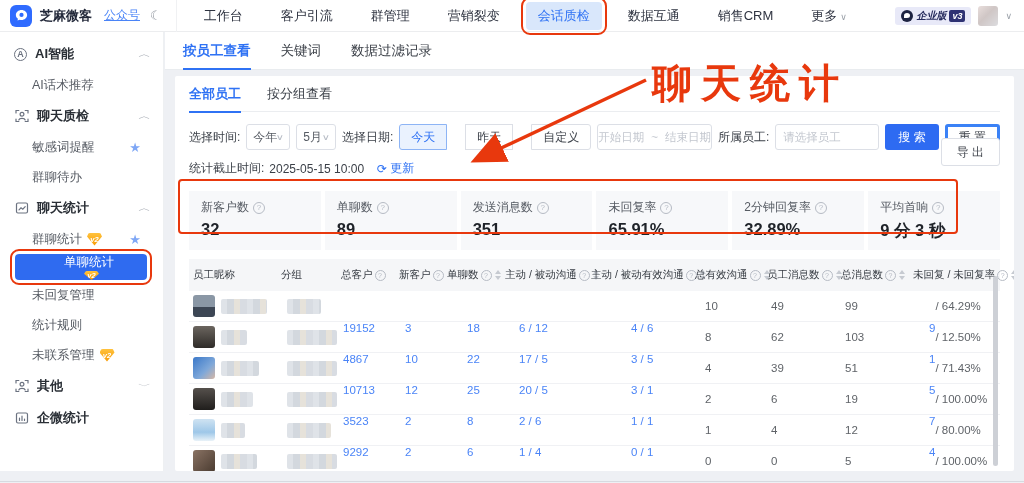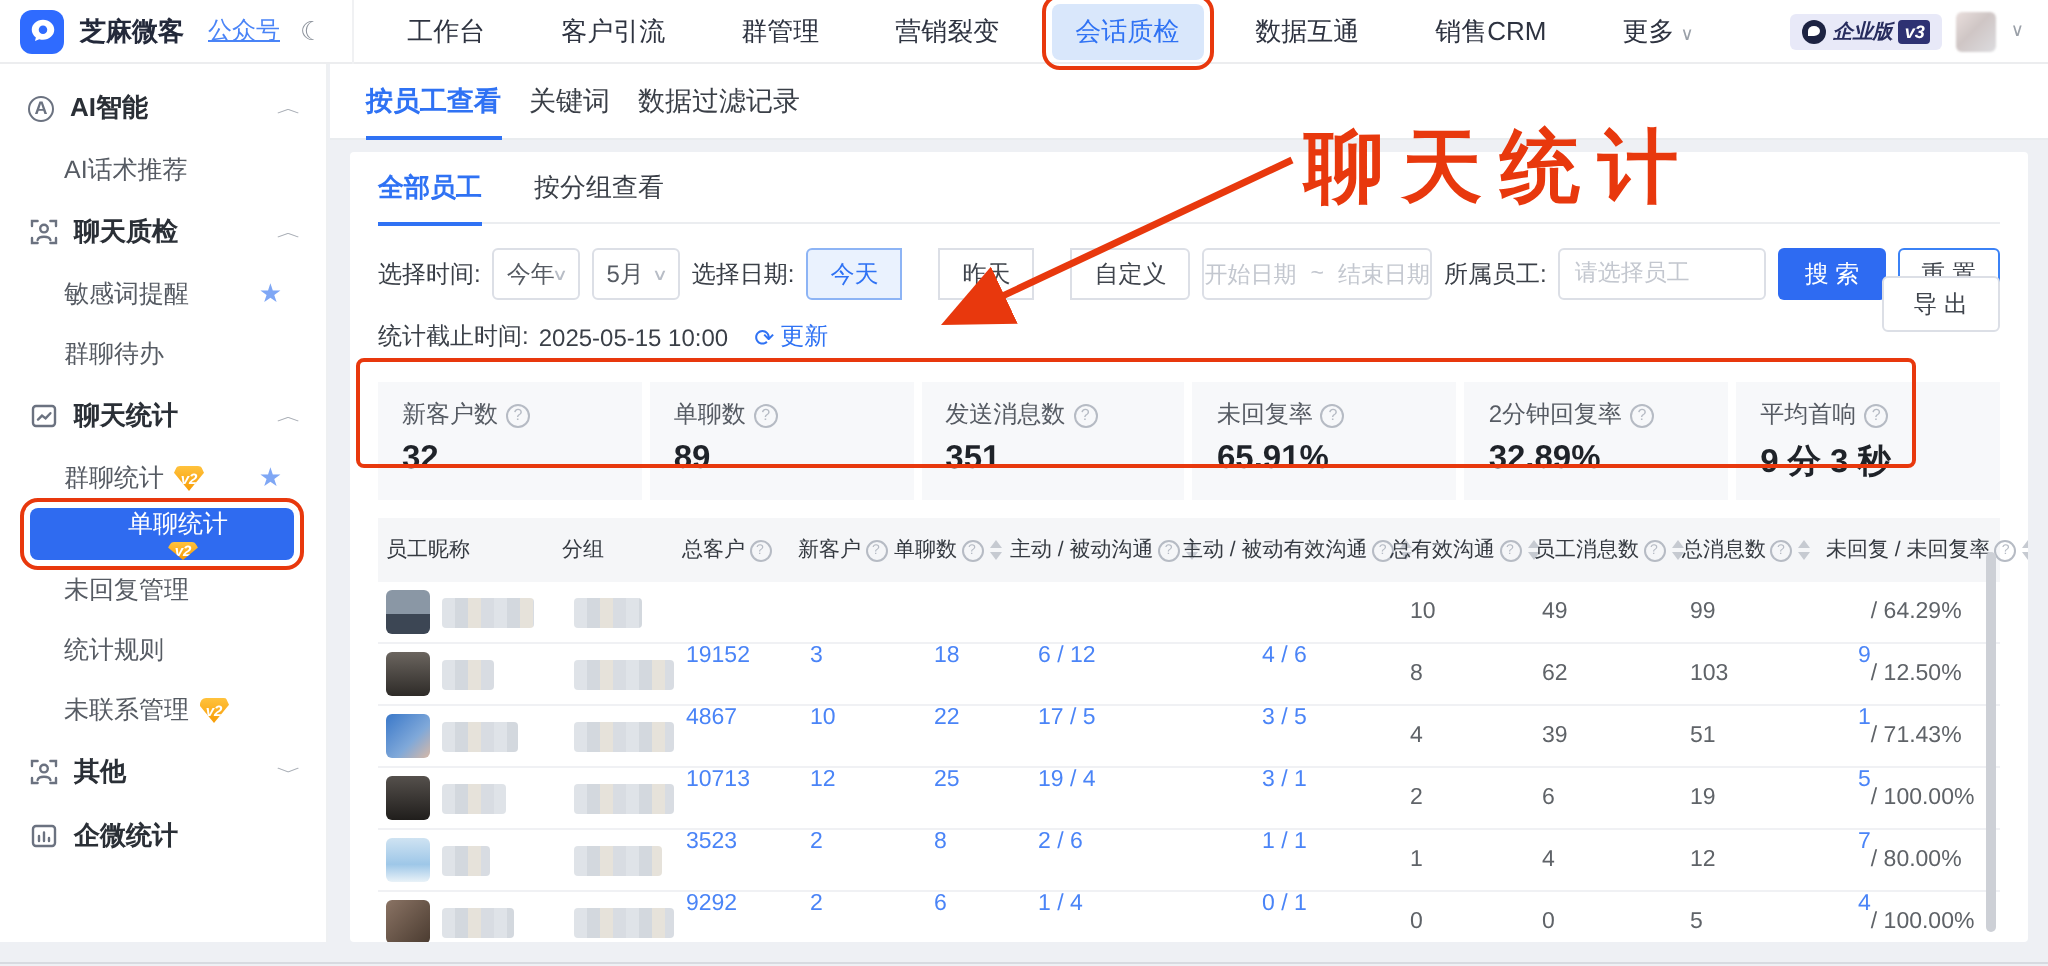--- a/index.html
+++ b/index.html
@@ -50,21 +50,21 @@
             margin-left:5px; background:linear-gradient(180deg,#ffc23d,#f79b04); color:#fff;
             font-size:7.5px; font-weight:bold; font-style:italic; border-radius:3px;
             clip-path:polygon(12% 0,88% 0,100% 30%,50% 100%,0 30%); }
   .sb-item.active { background:#2f6bf0; border-radius:4px; margin:0 16px 0 15px; height:26px;
                     padding-left:16px;flex-direction:column; }
   .sb-item.active .sb-item-label { color:#fff; font-weight:500; }
 
   
   .main { position:absolute; left:165px; top:32px; right:0; bottom:12px; }
   .tabstrip { height:38px; background:#fff; border-bottom:1px solid #e9ecef; display:flex;
-              align-items:center; padding-left:18px; gap:14px; }
+              align-items:center; padding-left:18px; gap:30px; }
   .tab { position:relative; height:38px; display:flex; align-items:center; font-size:13.5px;
          color:#3a3f47; cursor:default; }
   .tab.active { color:#2f72f4; font-weight:bold; }
   .tab.active::after { content:""; position:absolute; left:0; right:0; bottom:0; height:2px; background:#2f72f4; }
 
   .card { position:absolute; left:10px; right:10px; top:44px; bottom:0; background:#fff;
           border-radius:2px; padding:0 14px; overflow:hidden; }
   .subtabs { height:36px; border-bottom:1px solid #ebedf0; display:flex; align-items:center; gap:26px; }
   .subtab { position:relative; height:36px; display:flex; align-items:center; font-size:13px;
             color:#3a3f47; cursor:default; }
@@ -84,21 +84,21 @@
   .f-btn:first-child { border-radius:3px 0 0 3px; margin-left:0; }
   .f-btn:last-child { border-radius:0 3px 3px 0; }
   .f-btn.active { color:#2f72f4; background:#eaf2fe; border-color:#8db4f5; z-index:2; }
   .range-box { width:138px; height:26px; border:1px solid #dcdfe6; border-radius:3px; display:flex;
                align-items:center; justify-content:center; gap:7px; font-size:11.5px; color:#c3c7cf; }
   .f-input { width:104px; height:26px; border:1px solid #dcdfe6; border-radius:3px; font-size:11.5px;
              padding:0 7px; color:#565b63; outline:none; }
   .f-input::placeholder { color:#c3c7cf; }
   .btn-search { height:26px; padding:0 13px; background:#2e6bf2; color:#fff; border:none;
                 border-radius:3px; font-size:12px; }
-  .btn-reset { height:26px; padding:0 11px; background:#fff; color:#40454d; border:1px solid #3b82f6;
+  .btn-reset { height:26px; padding:0 11px; background:#fff; color:#40454d; border:3px solid #3b82f6;
                border-radius:3px; font-size:12px; }
 
   .deadline-row { display:flex; align-items:center; margin-top:10px; font-size:12px; color:#3a3f47; gap:5px; }
   .refresh-link { color:#2f72f4; display:flex; align-items:center; gap:3px; margin-left:8px; cursor:default; }
   .refresh-glyph { font-size:12px; }
   .btn-export { position:absolute; right:14px; top:62px; height:28px; padding:0 15px; background:#fff;
                 border:1px solid #dcdfe6; border-radius:3px; font-size:12px; color:#40454d; }
 
   
   .statswrap { position:relative; margin-top:14px; }
@@ -542,21 +542,21 @@
               <div class="td w-total">
                 <span class="num blue">10713</span>
               </div>
               <div class="td w-new">
                 <span class="num blue">12</span>
               </div>
               <div class="td w-chats">
                 <span class="num blue">25</span>
               </div>
               <div class="td w-ap">
-                <span class="num blue">19 / 4</span>
+                <span class="num blue">20 / 5</span>
               </div>
               <div class="td w-apv">
                 <span class="num blue">3 / 1</span>
               </div>
               <div class="td w-valid">
                 <span class="num gray">4</span>
               </div>
               <div class="td w-smsg">
                 <span class="num gray">39</span>
               </div>

